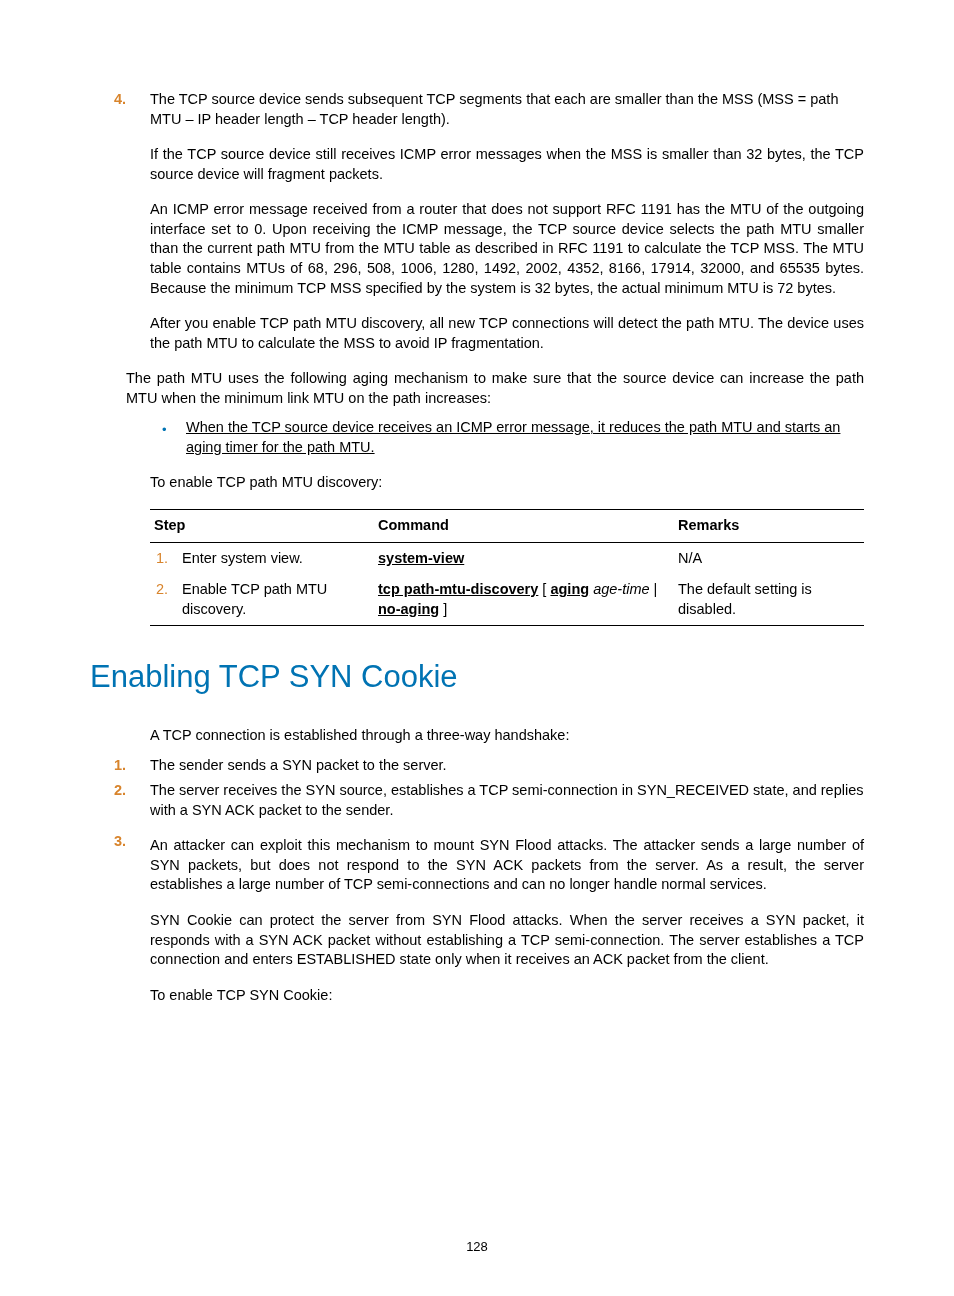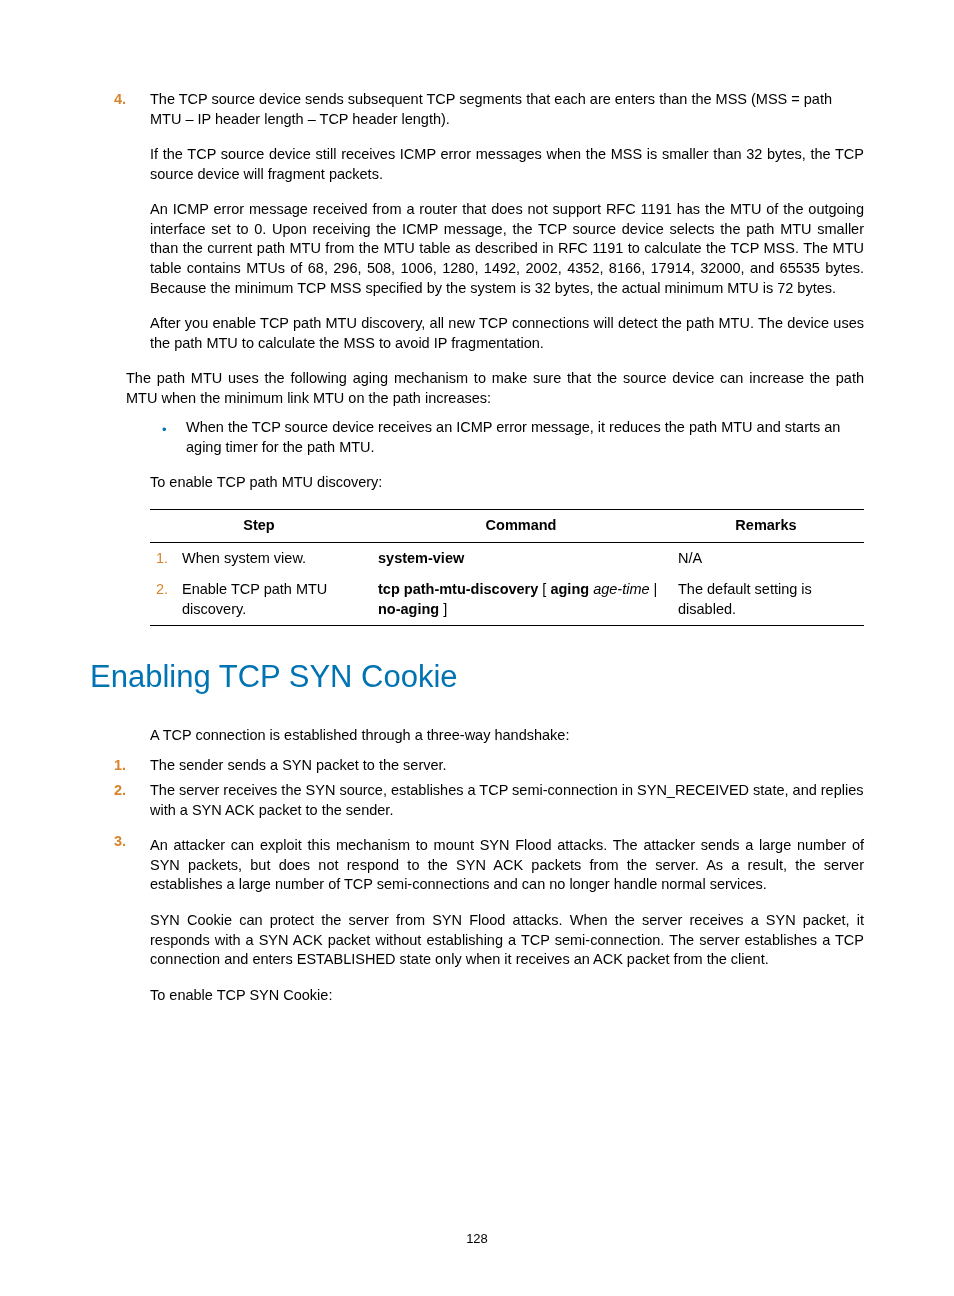--- a/index.html
+++ b/index.html
@@ -41,37 +41,38 @@
   }
   ul.bullets {
     list-style: none;
     margin-left: 60px;
     margin-bottom: 16px;
   }
   ul.bullets li {
     position: relative;
     padding-left: 36px;
     margin-bottom: 10px;
+    text-decoration: underline;
   }
   ul.bullets li::before {
     content: "•";
     position: absolute;
     left: 12px;
     top: 3px;
     color: #0073b3;
     font-size: 13px;
   }
   table.steps {
     width: calc(100% - 60px);
     margin-left: 60px;
     border-collapse: collapse;
     margin-bottom: 30px;
   }
   table.steps th {
-    text-align: center;
+    text-align: left;
     font-weight: bold;
     padding: 6px 10px 6px 4px;
     border-top: 1px solid #000;
     border-bottom: 1px solid #000;
     font-size: 14.5px;
   }
   table.steps tr:last-child td {
     border-bottom: 1px solid #000;
   }
   table.steps td {
@@ -81,48 +82,49 @@
   }
   .stepnum {
     font-weight: bold;
     color: #d8842c;
     text-align: right;
     padding-right: 8px;
     width: 28px;
   }
   .cmd-bold {
     font-weight: bold;
+    text-decoration: underline;
   }
   .cmd-italic {
     font-style: italic;
   }
   h1.section {
     font-family: Arial, Helvetica, sans-serif;
     font-weight: normal;
     font-size: 31px;
     color: #0073b3;
     margin-bottom: 20px;
     margin-top: 20px;
   }
   .pagenum {
     position: absolute;
-    bottom: 48px;
+    bottom: 40px;
     left: 0;
     right: 0;
     text-align: center;
     font-size: 13px;
   }
 </style>
 </head>
 <body>
 
 <ol class="ol-start">
   <li>
     <span class="ol-num">4.</span>
-    <span>The TCP source device sends subsequent TCP segments that each are enters than the MSS (MSS = path MTU – IP header length – TCP header length).</span>
+    <span>The TCP source device sends subsequent TCP segments that each are smaller than the MSS (MSS = path MTU – IP header length – TCP header length).</span>
   </li>
 </ol>
 
 <p class="para">If the TCP source device still receives ICMP error messages when the MSS is smaller than 32 bytes, the TCP source device will fragment packets.</p>
 <p class="para">An ICMP error message received from a router that does not support RFC 1191 has the MTU of the outgoing interface set to 0. Upon receiving the ICMP message, the TCP source device selects the path MTU smaller than the current path MTU from the MTU table as described in RFC 1191 to calculate the TCP MSS. The MTU table contains MTUs of 68, 296, 508, 1006, 1280, 1492, 2002, 4352, 8166, 17914, 32000, and 65535 bytes. Because the minimum TCP MSS specified by the system is 32 bytes, the actual minimum MTU is 72 bytes.</p>
 <p class="para">After you enable TCP path MTU discovery, all new TCP connections will detect the path MTU. The device uses the path MTU to calculate the MSS to avoid IP fragmentation.</p>
 <p class="para" style="margin-bottom:10px;margin-left:36px;">The path MTU uses the following aging mechanism to make sure that the source device can increase the path MTU when the minimum link MTU on the path increases:</p>
 
 <ul class="bullets">
   <li><span>When the TCP source device receives an ICMP error message, it reduces the path MTU and starts an aging timer for the path MTU.</span></li>
@@ -134,21 +136,21 @@
   <thead>
     <tr>
       <th colspan="2">Step</th>
       <th style="width:300px;">Command</th>
       <th style="width:190px;">Remarks</th>
     </tr>
   </thead>
   <tbody>
     <tr>
       <td class="stepnum">1.</td>
-      <td>When system view.</td>
+      <td>Enter system view.</td>
       <td><span class="cmd-bold">system-view</span></td>
       <td>N/A</td>
     </tr>
     <tr>
       <td class="stepnum">2.</td>
       <td>Enable TCP path MTU discovery.</td>
       <td><span class="cmd-bold">tcp path-mtu-discovery</span><span> [ </span><span class="cmd-bold">aging</span><span class="cmd-italic"> age-time</span><span> | </span><span class="cmd-bold">no-aging</span><span> ]</span></td>
       <td>The default setting is disabled.</td>
     </tr>
   </tbody>

